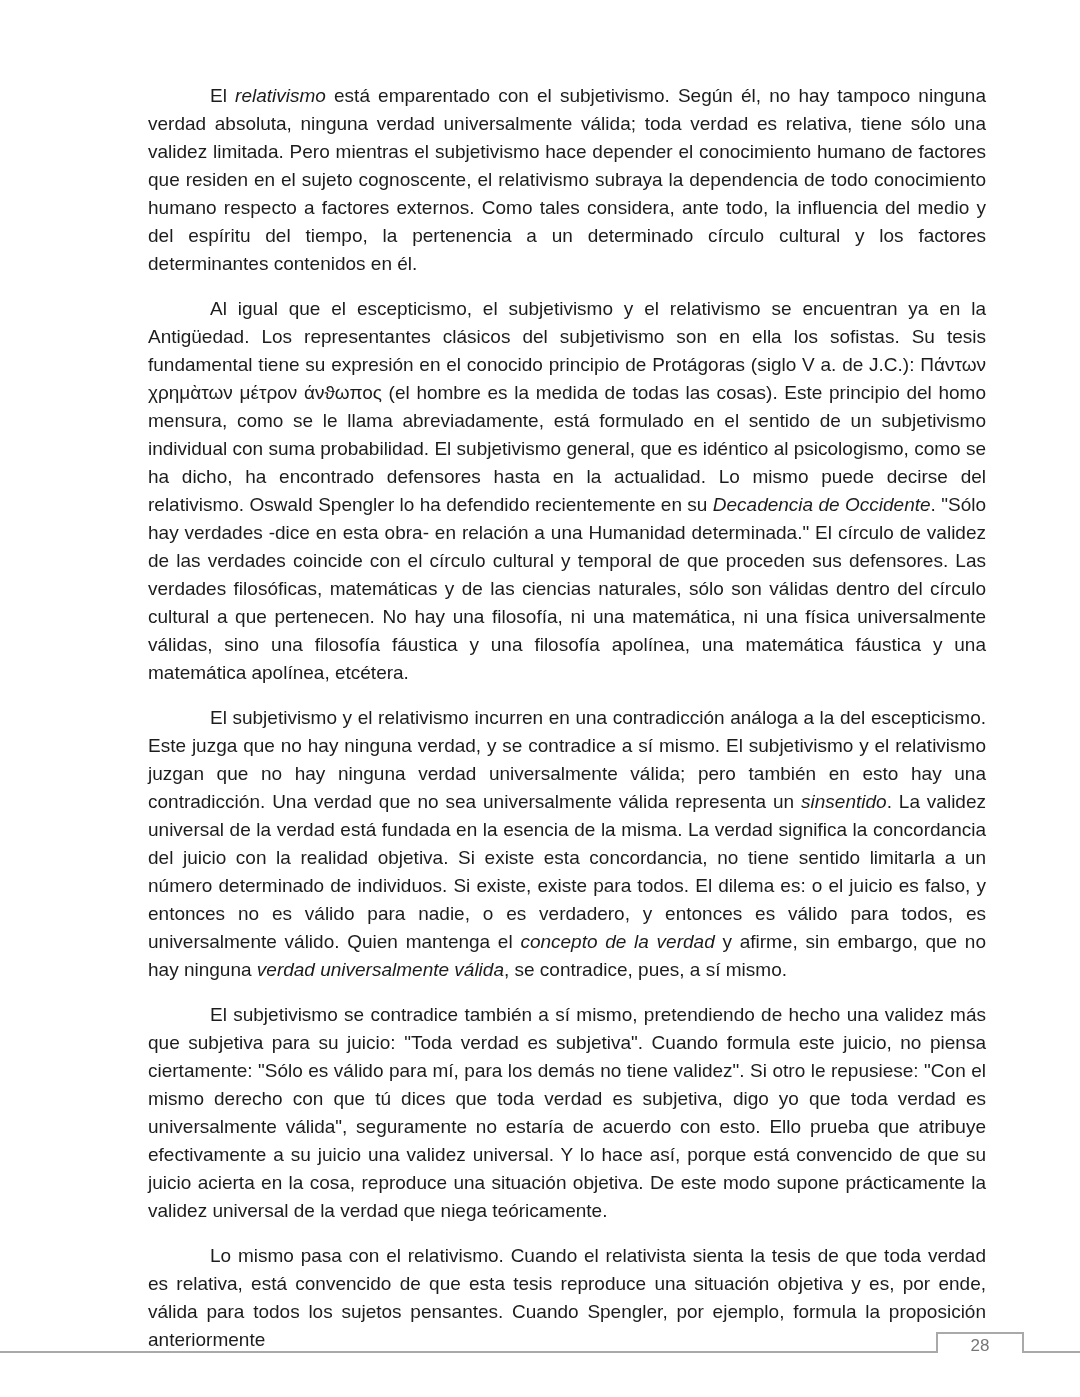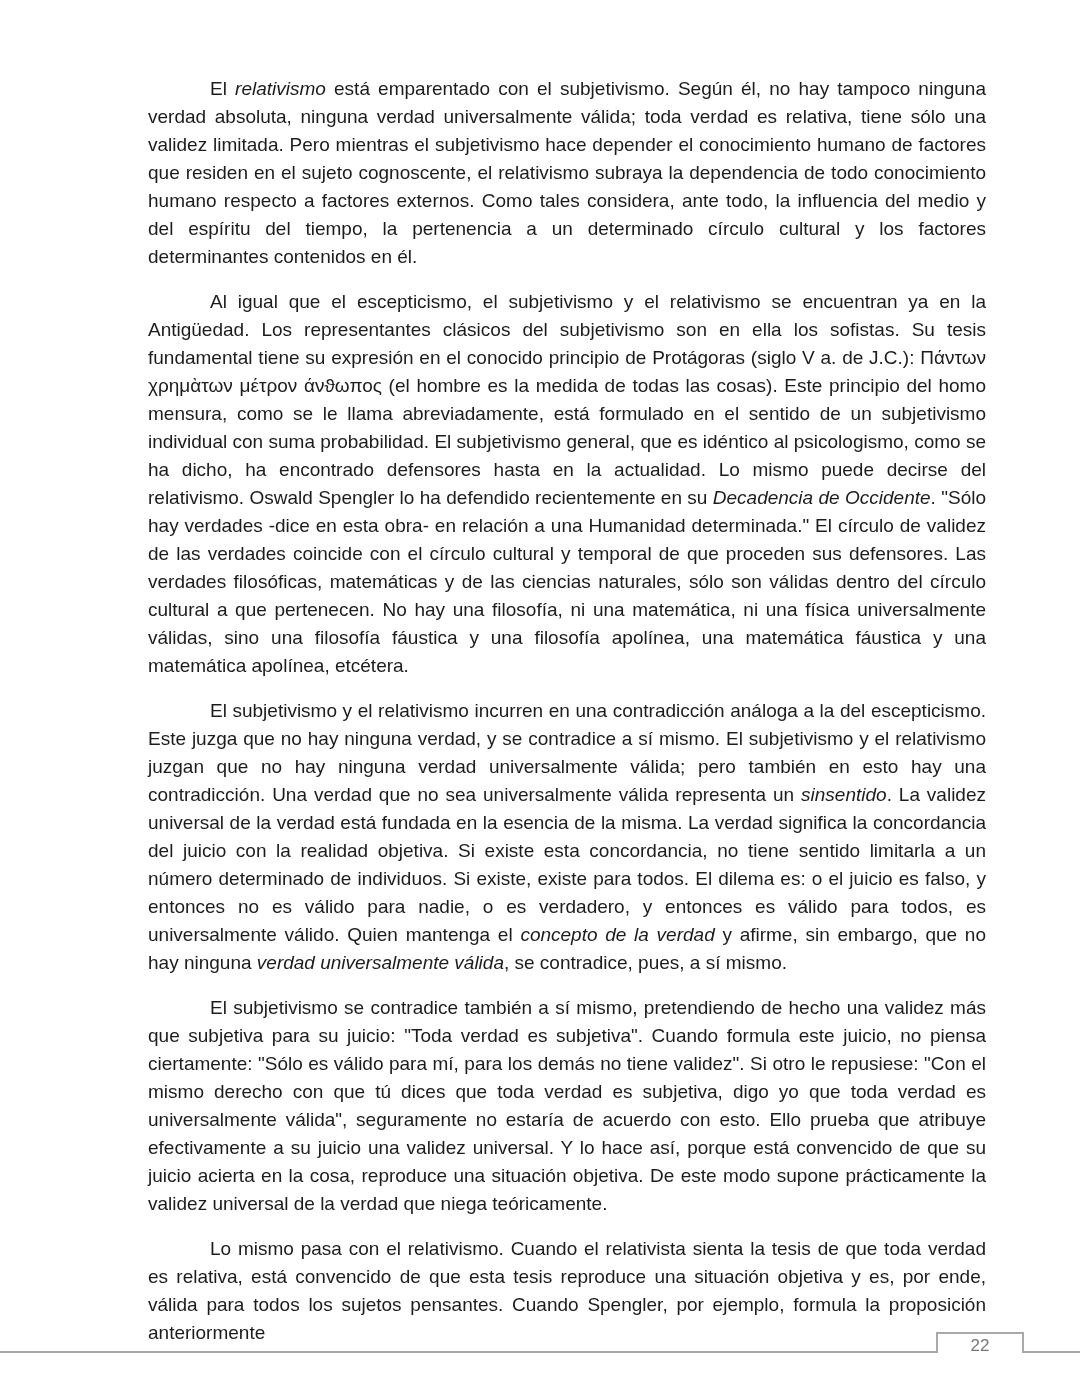--- a/index.html
+++ b/index.html
@@ -22,21 +22,21 @@
     position: absolute;
     left: 148px;
     top: 70px;
     width: 838px;
     color: var(--text);
     font-size: 19px;
     line-height: 28px;
     text-align: justify;
   }
   .document-body p {
-    margin: 5px 0 17px 0;
+    margin: 12px 0 17px 0;
     text-indent: 62px;
   }
   .i { font-style: italic; }
   .footer-line {
     position: absolute;
     left: 0;
     top: 1351px;
     width: 1080px;
     height: 0;
     border-top: 2px solid var(--divider);
@@ -68,14 +68,14 @@
     <p><span>El </span><span class="i">relativismo</span><span> está emparentado con el subjetivismo. Según él, no hay tampoco ninguna verdad absoluta, ninguna verdad universalmente válida; toda verdad es relativa, tiene sólo una validez limitada. Pero mientras el subjetivismo hace depender el conocimiento humano de factores que residen en el sujeto cognoscente, el relativismo subraya la dependencia de todo conocimiento humano respecto a factores externos. Como tales considera, ante todo, la influencia del medio y del espíritu del tiempo, la pertenencia a un determinado círculo cultural y los factores determinantes contenidos en él.</span></p>
     <p><span>Al igual que el escepticismo, el subjetivismo y el relativismo se encuentran ya en la Antigüedad. Los representantes clásicos del subjetivismo son en ella los sofistas. Su tesis fundamental tiene su expresión en el conocido principio de Protágoras (siglo V a. de J.C.): Πάντων χρημὰτων μέτρον άνϑωπος (el hombre es la medida de todas las cosas). Este principio del homo mensura, como se le llama abreviadamente, está formulado en el sentido de un subjetivismo individual con suma probabilidad. El subjetivismo general, que es idéntico al psicologismo, como se ha dicho, ha encontrado defensores hasta en la actualidad. Lo mismo puede decirse del relativismo. Oswald Spengler lo ha defendido recientemente en su </span><span class="i">Decadencia de Occidente</span><span>. "Sólo hay verdades -dice en esta obra- en relación a una Humanidad determinada." El círculo de validez de las verdades coincide con el círculo cultural y temporal de que proceden sus defensores. Las verdades filosóficas, matemáticas y de las ciencias naturales, sólo son válidas dentro del círculo cultural a que pertenecen. No hay una filosofía, ni una matemática, ni una física universalmente válidas, sino una filosofía fáustica y una filosofía apolínea, una matemática fáustica y una matemática apolínea, etcétera.</span></p>
     <p><span>El subjetivismo y el relativismo incurren en una contradicción análoga a la del escepticismo. Este juzga que no hay ninguna verdad, y se contradice a sí mismo. El subjetivismo y el relativismo juzgan que no hay ninguna verdad universalmente válida; pero también en esto hay una contradicción. Una verdad que no sea universalmente válida representa un </span><span class="i">sinsentido</span><span>. La validez universal de la verdad está fundada en la esencia de la misma. La verdad significa la concordancia del juicio con la realidad objetiva. Si existe esta concordancia, no tiene sentido limitarla a un número determinado de individuos. Si existe, existe para todos. El dilema es: o el juicio es falso, y entonces no es válido para nadie, o es verdadero, y entonces es válido para todos, es universalmente válido. Quien mantenga el </span><span class="i">concepto de la verdad</span><span> y afirme, sin embargo, que no hay ninguna </span><span class="i">verdad universalmente válida</span><span>, se contradice, pues, a sí mismo.</span></p>
     <p><span>El subjetivismo se contradice también a sí mismo, pretendiendo de hecho una validez más que subjetiva para su juicio: "Toda verdad es subjetiva". Cuando formula este juicio, no piensa ciertamente: "Sólo es válido para mí, para los demás no tiene validez". Si otro le repusiese: "Con el mismo derecho con que tú dices que toda verdad es subjetiva, digo yo que toda verdad es universalmente válida", seguramente no estaría de acuerdo con esto. Ello prueba que atribuye efectivamente a su juicio una validez universal. Y lo hace así, porque está convencido de que su juicio acierta en la cosa, reproduce una situación objetiva. De este modo supone prácticamente la validez universal de la verdad que niega teóricamente.</span></p>
     <p><span>Lo mismo pasa con el relativismo. Cuando el relativista sienta la tesis de que toda verdad es relativa, está convencido de que esta tesis reproduce una situación objetiva y es, por ende, válida para todos los sujetos pensantes. Cuando Spengler, por ejemplo, formula la proposición anteriormente</span></p>
   </div>
 
 <div class="footer-line"></div>
 
 <div class="page-tab">
-  <span>22</span>
+  <span>28</span>
 </div>
 
 </body></html>

